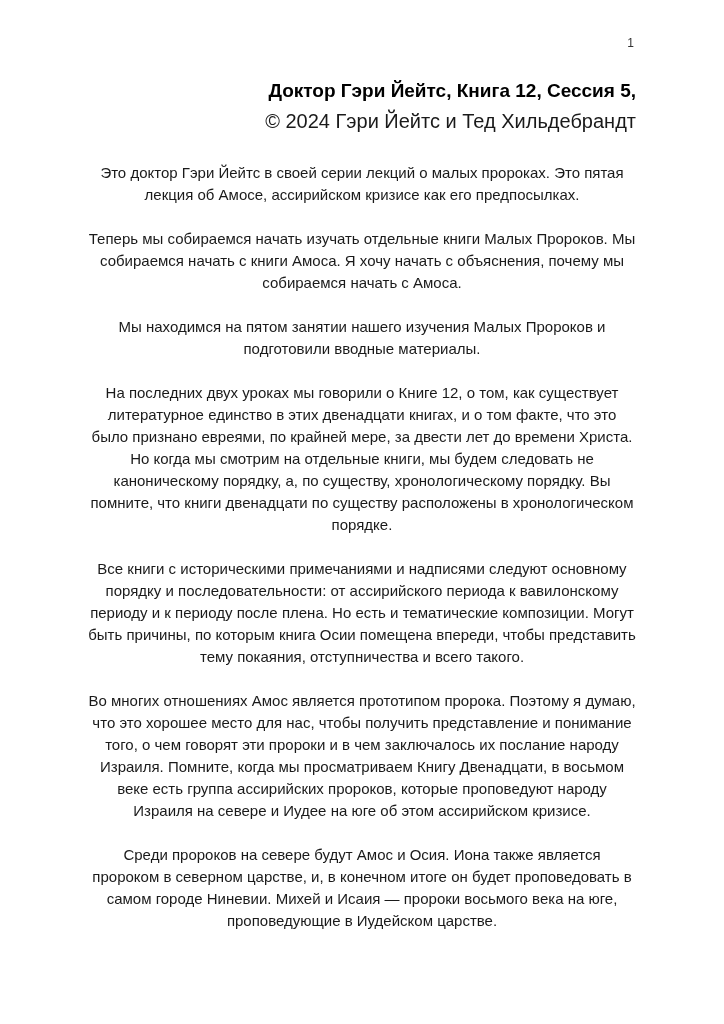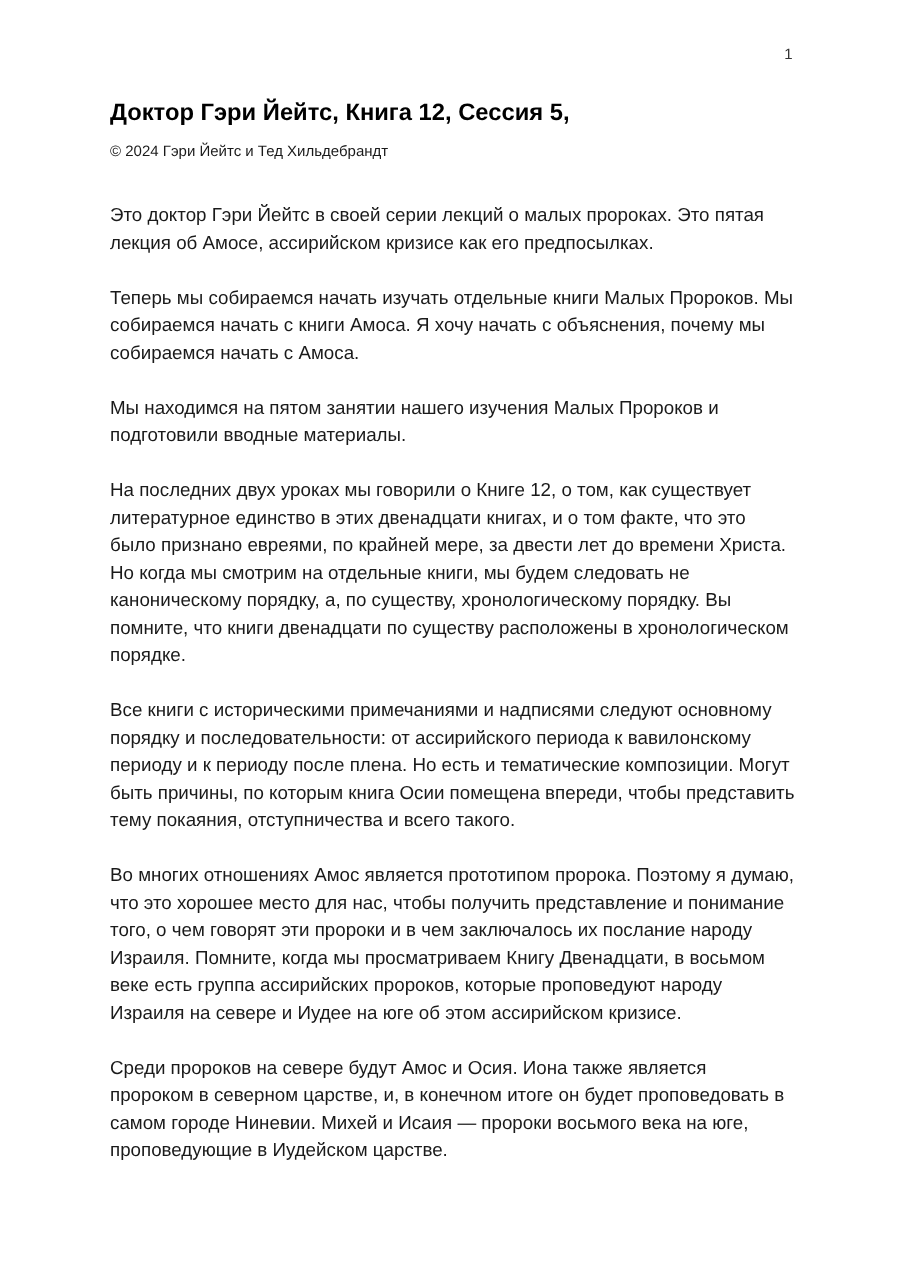--- a/index.html
+++ b/index.html
@@ -23,38 +23,38 @@
   }
   .page-number {
     text-align: right;
     font-size: 12px;
     color: #333333;
     margin-bottom: 26px;
     padding-right: 2px;
   }
   .doc-title {
     margin: 0 0 4px 0;
-    text-align: left;
+    text-align: right;
     font-size: 19px;
     font-weight: bold;
     line-height: 30px;
     color: #000000;
   }
   .copyright {
-    text-align: left;
-    font-size: 12px;
+    text-align: right;
+    font-size: 20px;
     line-height: 22px;
     margin-bottom: 30px;
     color: #1a1a1a;
   }
   .body-text p {
     margin: 0 0 22px 0;
     font-size: 15px;
     line-height: 22px;
-    text-align: left;
+    text-align: center;
     color: #1a1a1a;
   }
 </style>
 </head>
 <body>
 
 <div class="page">
 
   <div class="page-number">1</div>
 

